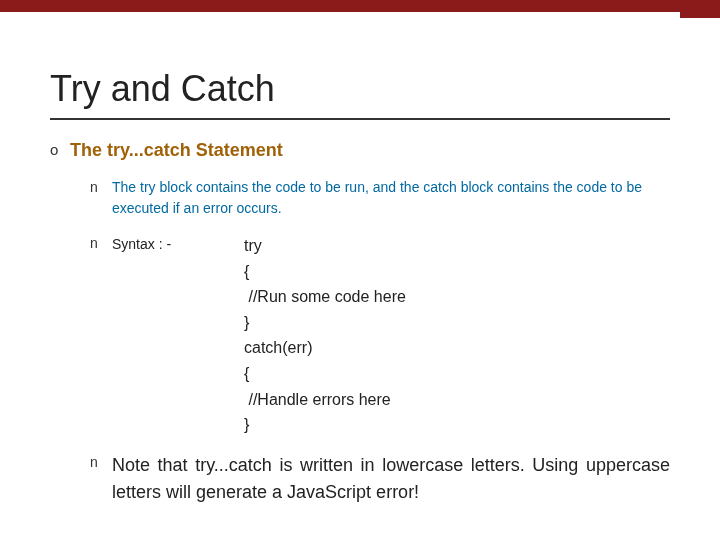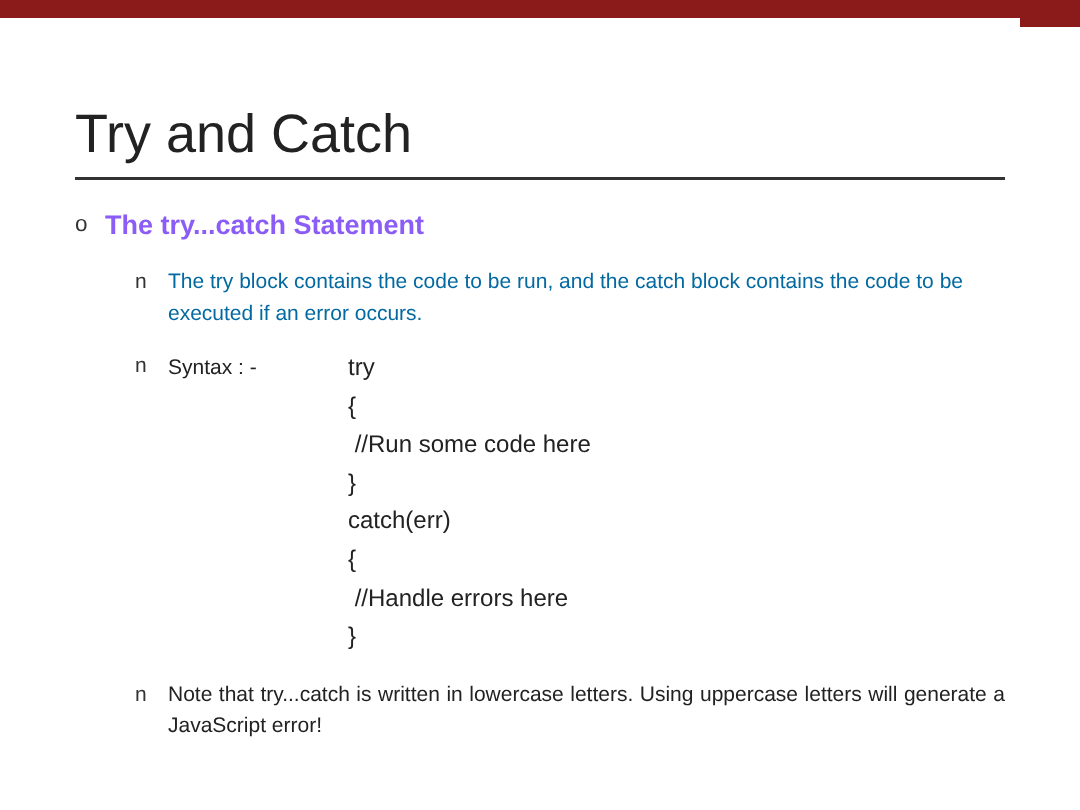--- a/index.html
+++ b/index.html
@@ -64,21 +64,21 @@
       width: 20px;
       min-width: 20px;
       font-size: 15px;
       color: #333;
       margin-top: 1px;
     }
 
     .section-title {
       font-size: 18px;
       font-weight: bold;
-      color: #8b5cf6;
+      color: #a16207;
       margin-bottom: 16px;
     }
 
     .bullets-container {
       margin-left: 20px;
     }
 
     .sub-bullet {
       display: flex;
       align-items: flex-start;
@@ -100,40 +100,40 @@
     .text-block {
       font-size: 14px;
       color: #0369a1;
       line-height: 1.5;
       font-family: Arial, sans-serif;
     }
 
     .syntax-block {
       display: flex;
       align-items: flex-start;
-      gap: 0;
+      gap: 12px;
     }
 
     .syntax-label {
       font-size: 14px;
       color: #222222;
       font-family: Arial, sans-serif;
       min-width: 120px;
       line-height: 1.6;
     }
 
     .code-block {
       font-size: 16px;
       color: #222222;
       font-family: Arial, sans-serif;
       line-height: 1.6;
     }
 
     .note-text {
-      font-size: 14px;
+      font-size: 18px;
       color: #222222;
       line-height: 1.5;
       font-family: Arial, sans-serif;
       text-align: justify;
     }
   </style>
 </head>
 <body>
 
 <div class="top-bar"></div>

